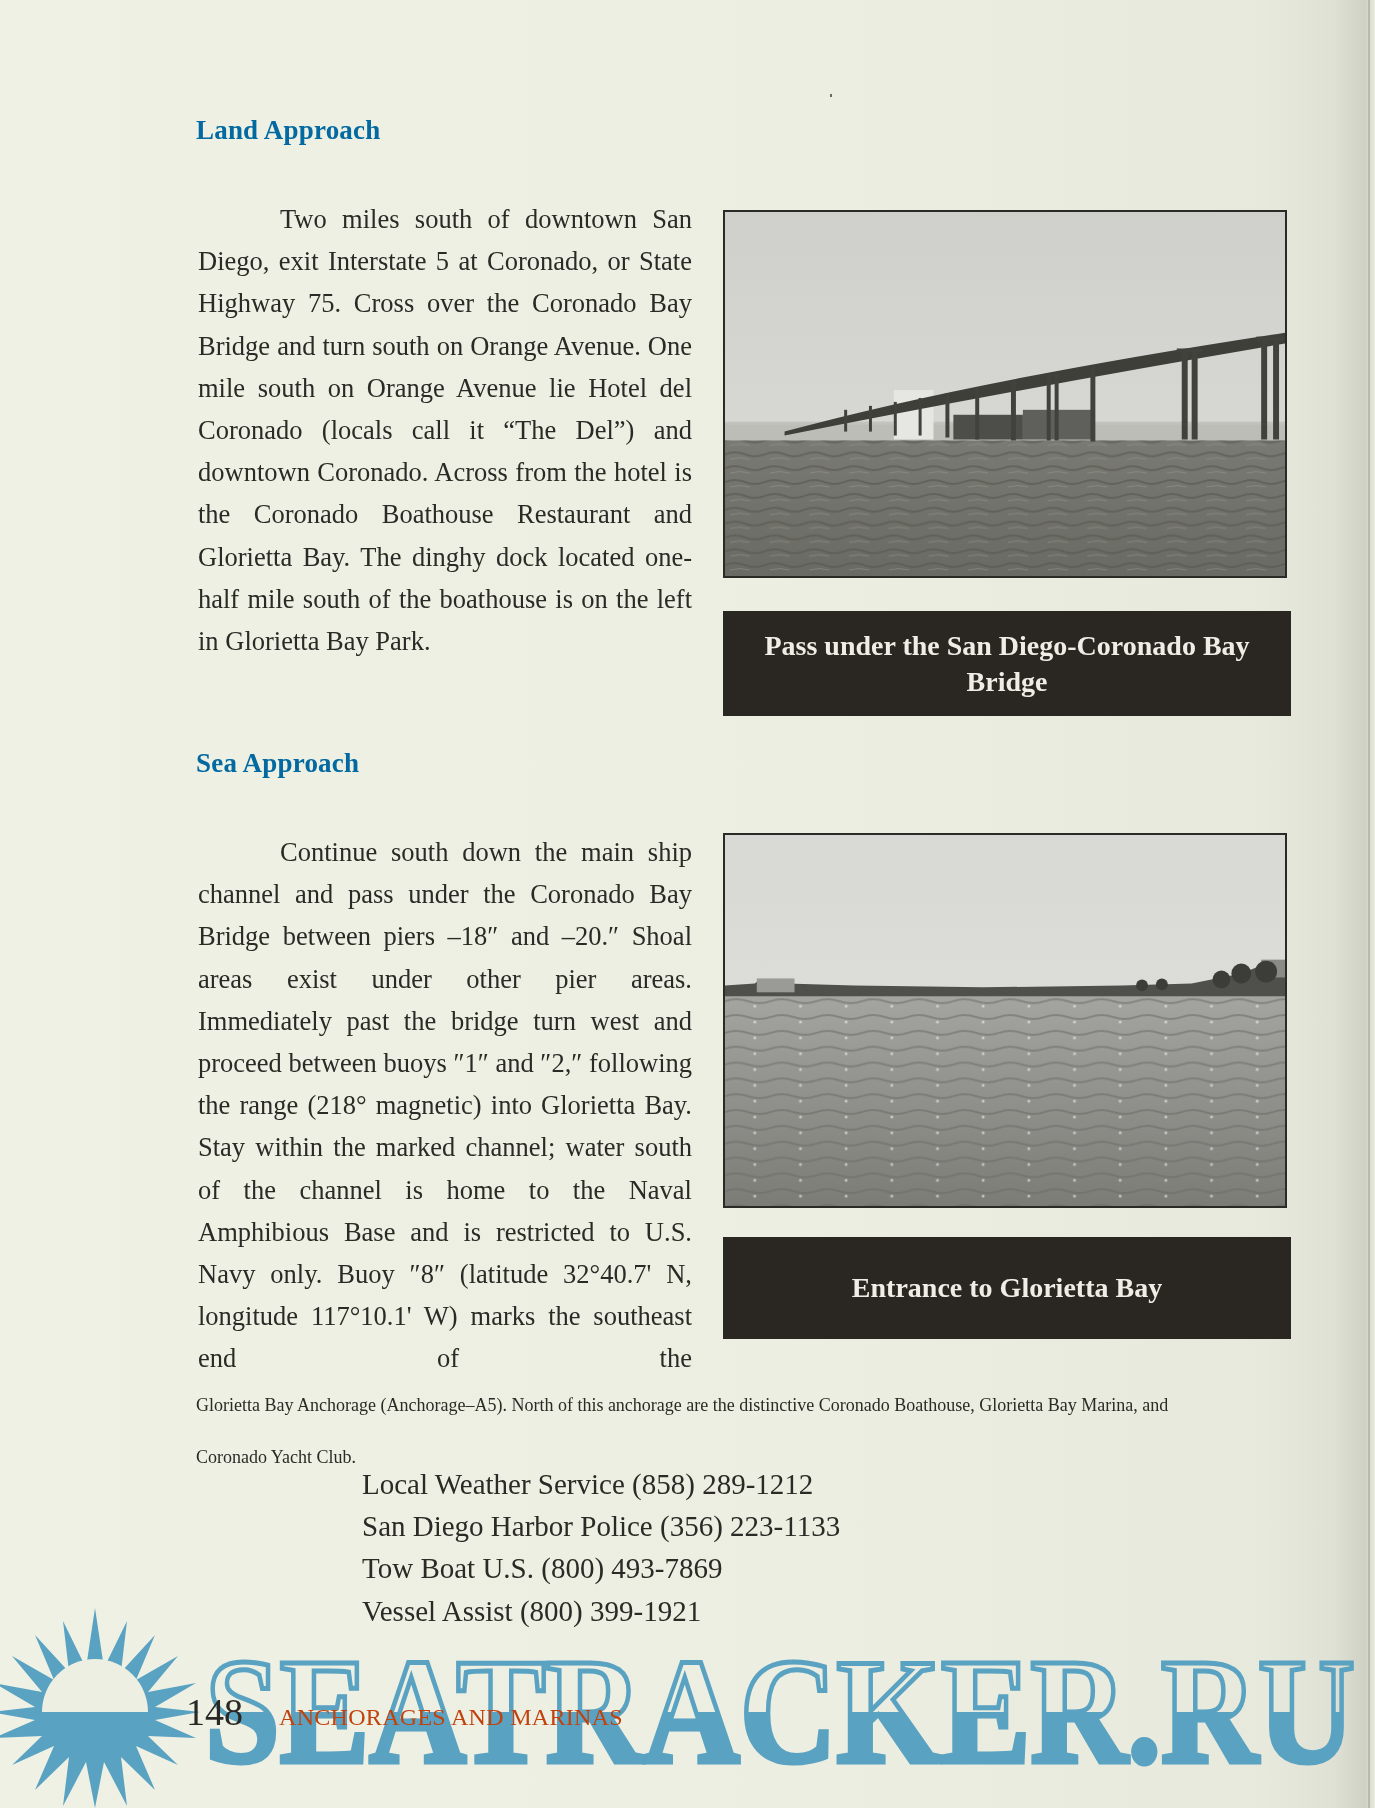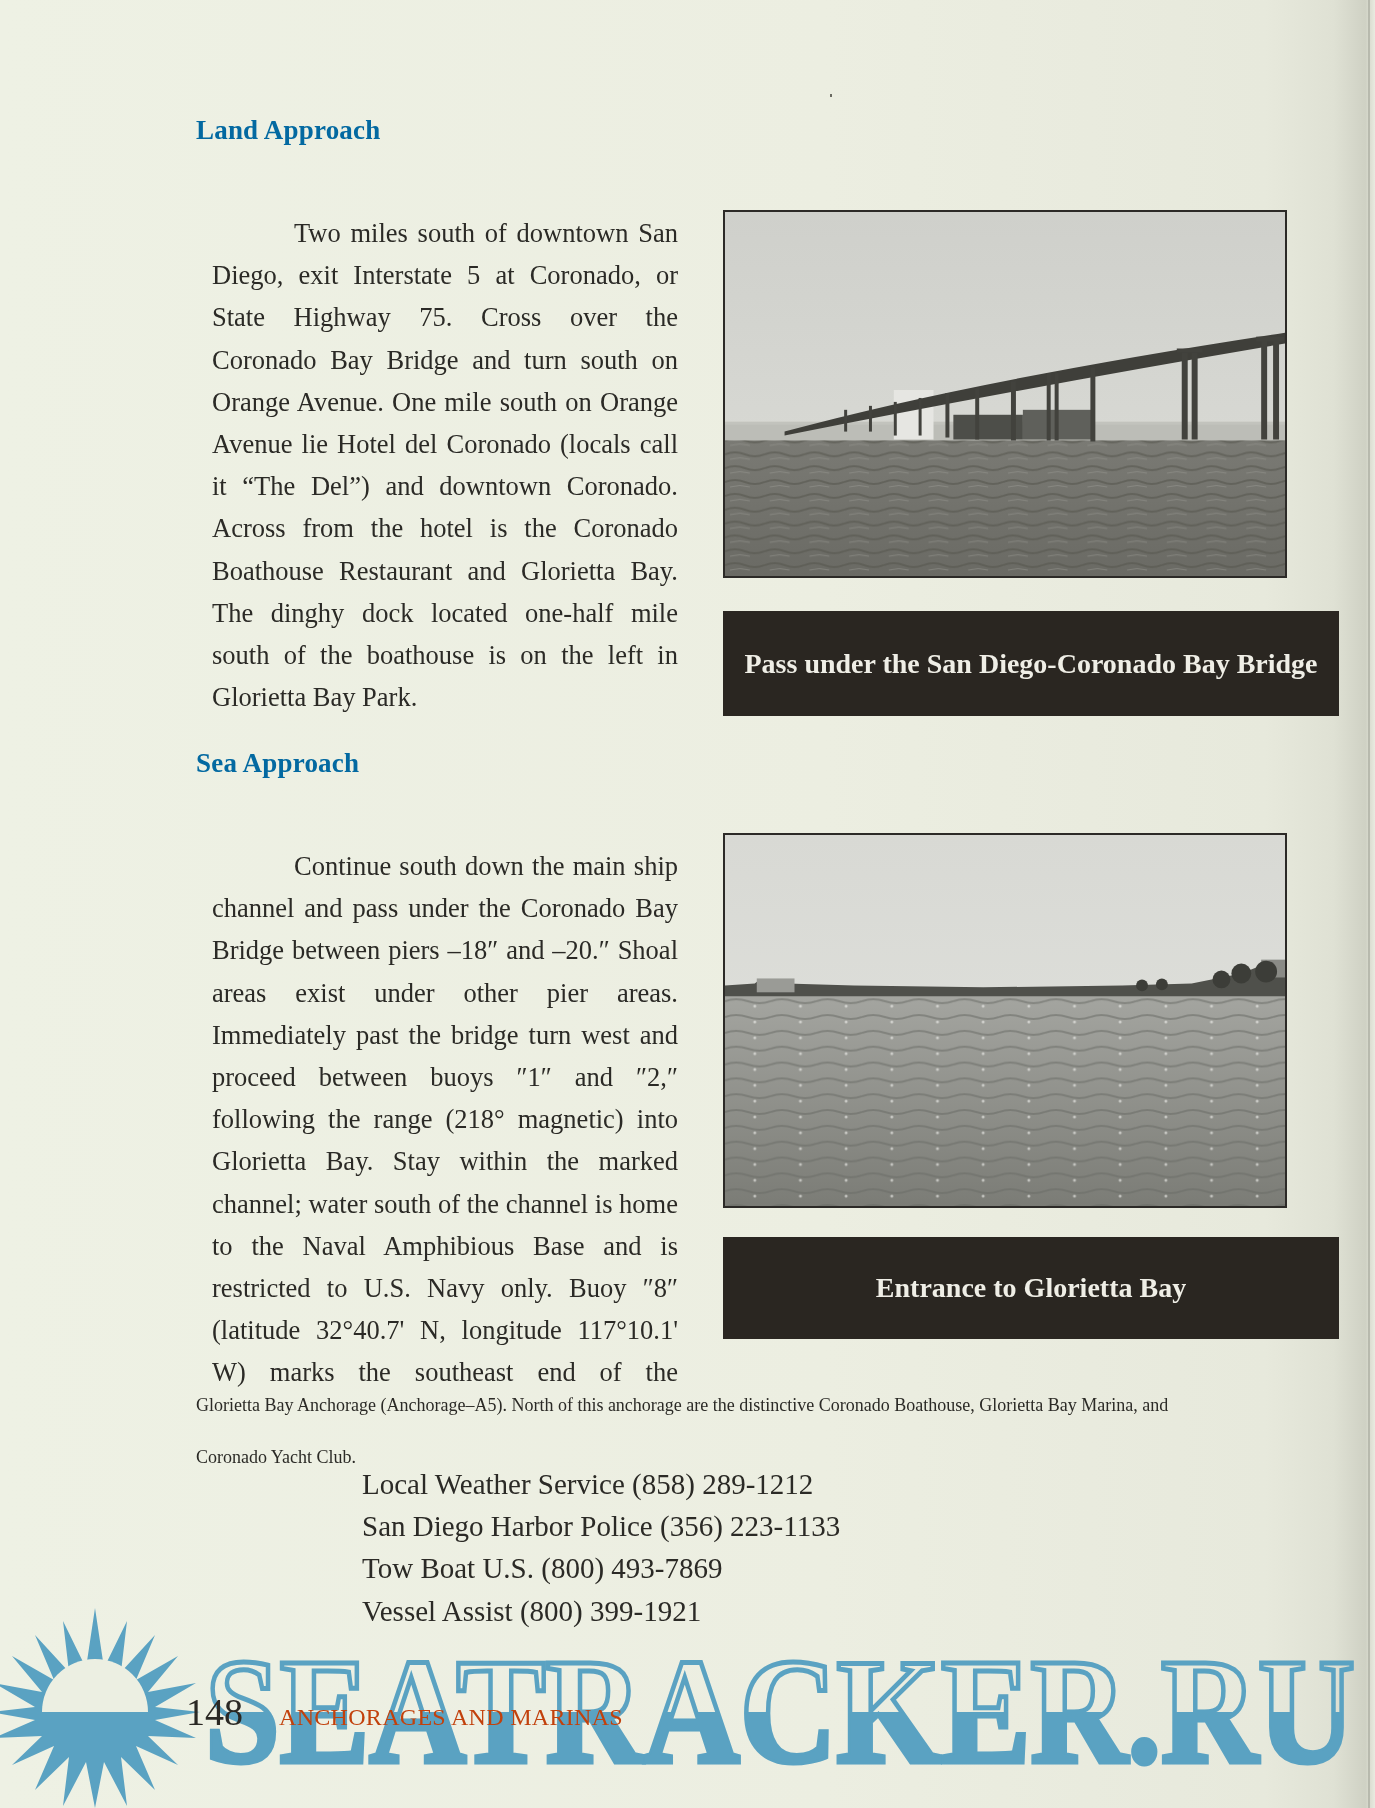--- a/index.html
+++ b/index.html
@@ -14,38 +14,38 @@
     background:linear-gradient(90deg,#eef1e4 0%,#eceee1 60%,#e7e9dc 92%,#dfe1d4 97%,#cfd1c4 99.3%,#e9ebe0 100%);
   }
   .spine-line { position:absolute; left:1368px; top:0; width:2px; height:1808px; background:#a9aba0; opacity:.7; }
   .speck { position:absolute; left:830px; top:94px; width:2px; height:3px; background:#6a6a62; }
 
   .heading { position:absolute; left:196px; font-size:27px; font-weight:bold; letter-spacing:.2px; color:#0369a1; }
   .col {
     position:absolute; left:196px; width:498px;
     font-size:26.5px; line-height:42.2px; text-align:justify;
   }
-  .col p { margin:16px; text-indent:82px; }
+  .col p { margin:2px; text-indent:82px; }
   .full {
     position:absolute; left:196px; width:1010px;
     font-size:18px; line-height:52px;
   }
   .contacts { position:absolute; left:362px; font-size:29px; line-height:42.2px; }
   .contacts div { white-space:nowrap; }
 
   .photo {
     position:absolute; left:723px; width:564px;
     border:2px solid #2c2a27; box-sizing:border-box; overflow:hidden;
   }
   .photo svg { display:block; width:100%; height:100%; }
   .caption {
-    position:absolute; left:723px; width:616px;
+    position:absolute; left:723px; width:568px;
     background:#2a2621; color:#efeee6;
     font-weight:bold; font-size:28px; line-height:36px;
-    display:flex; align-items:center; justify-content:center; text-align:right;
+    display:flex; align-items:center; justify-content:center; text-align:center;
     box-sizing:border-box; padding:0 20px;
   }
 
   .footer { position:absolute; top:1690px; left:186px; white-space:nowrap; z-index:3; }
   .page-num { font-size:38px; color:#2a2824; vertical-align:baseline; }
   .running-head { font-size:24px; letter-spacing:.3px; color:#c2410c; margin-left:32px; }
 
   .watermark { position:absolute; left:0; top:1600px; width:1375px; height:208px; z-index:2; pointer-events:none; }
 </style>
 </head>

